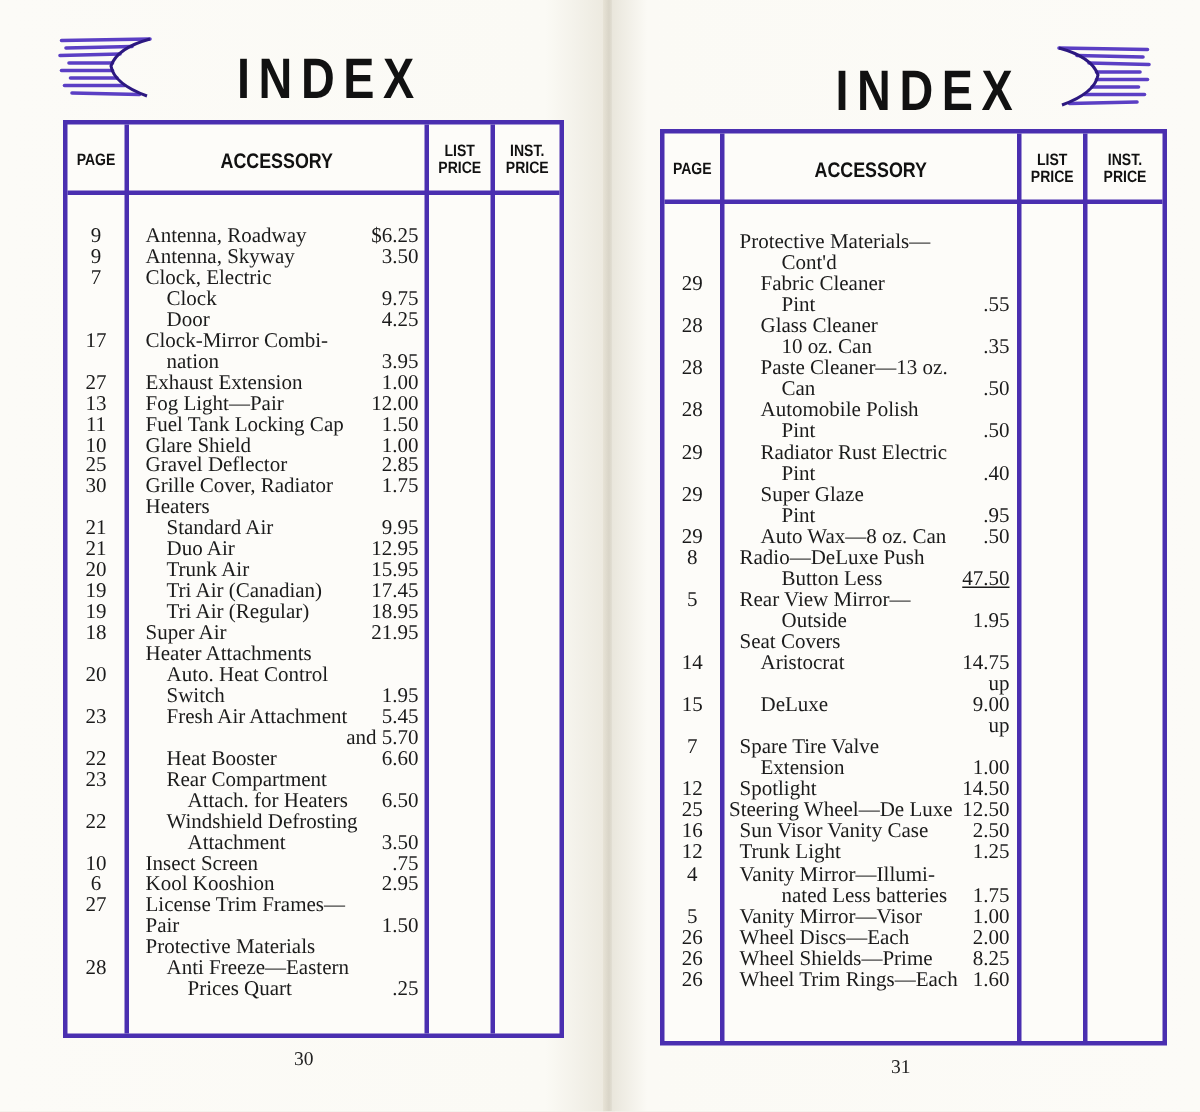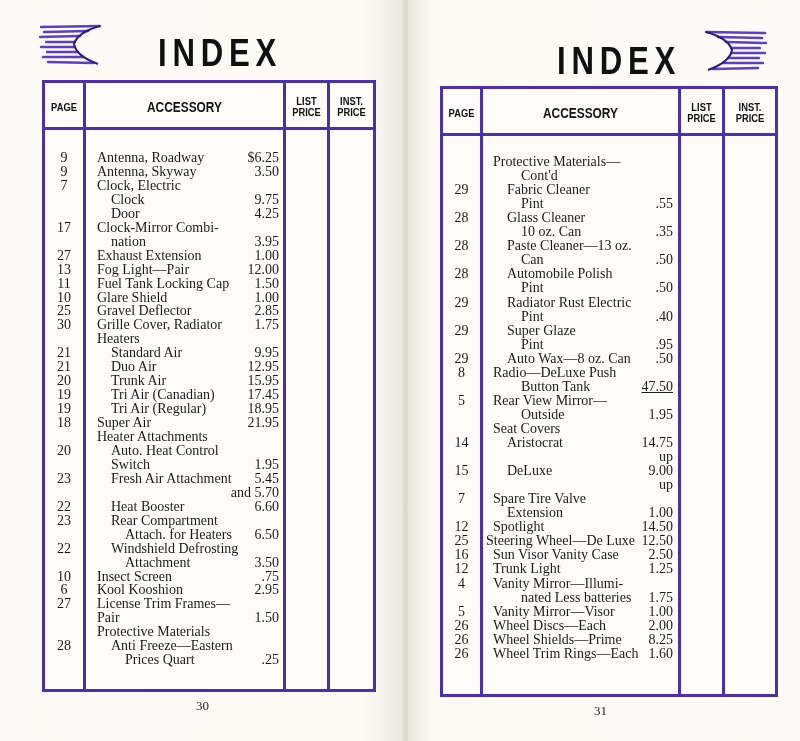--- a/index.html
+++ b/index.html
@@ -363,21 +363,21 @@
           <span class="acc-text" style="left: 64px;">Auto Wax—8 oz. Can</span>
           <span class="price" style="right: auto; left: 154px; width: 76px;">.50</span>
         </div>
         <div class="row" style="top: 210.75px;">
           <span class="pg" style="left: 0px; width: 37px;">8</span>
           <span class="acc-text" style="left: 50px;">Radio—DeLuxe Push</span>
           <span class="price" style="right: auto; left: 154px; width: 76px;"></span>
         </div>
         <div class="row" style="top: 224.8px;">
           <span class="pg" style="left: 0px; width: 37px;"></span>
-          <span class="acc-text" style="left: 78px;">Button Tank</span>
+          <span class="acc-text" style="left: 78px;">Button Less</span>
           <span class="price" style="right: auto; left: 154px; width: 76px; text-decoration: underline;">47.50</span>
         </div>
         <div class="row" style="top: 238.85px;">
           <span class="pg" style="left: 0px; width: 37px;">5</span>
           <span class="acc-text" style="left: 50px;">Rear View Mirror—</span>
           <span class="price" style="right: auto; left: 154px; width: 76px;"></span>
         </div>
         <div class="row" style="top: 252.9px;">
           <span class="pg" style="left: 0px; width: 37px;"></span>
           <span class="acc-text" style="left: 78px;">Outside</span>

